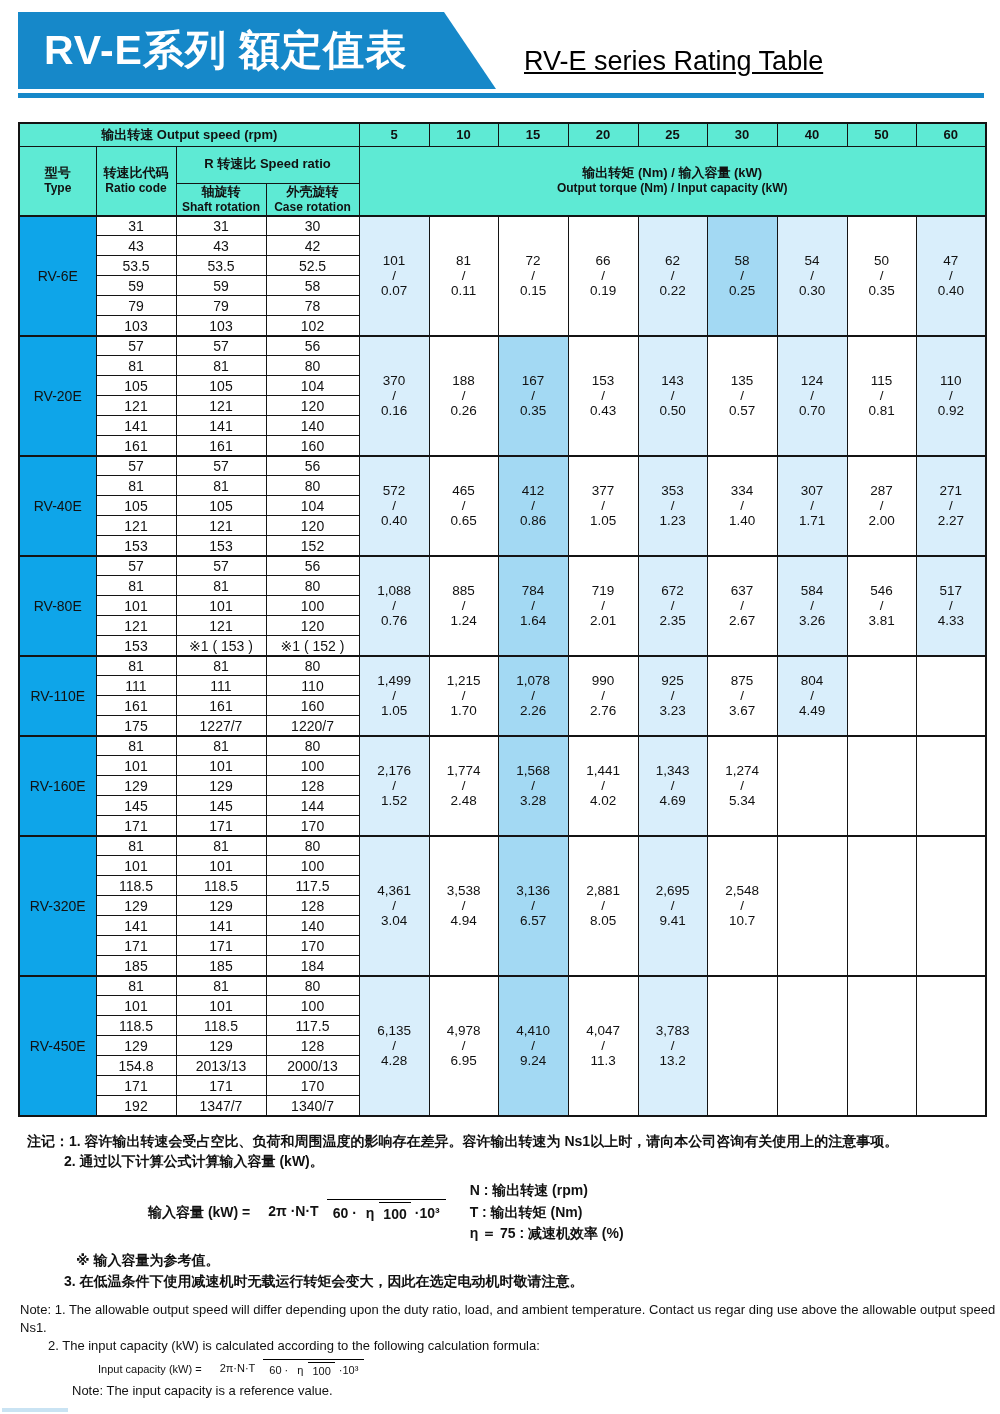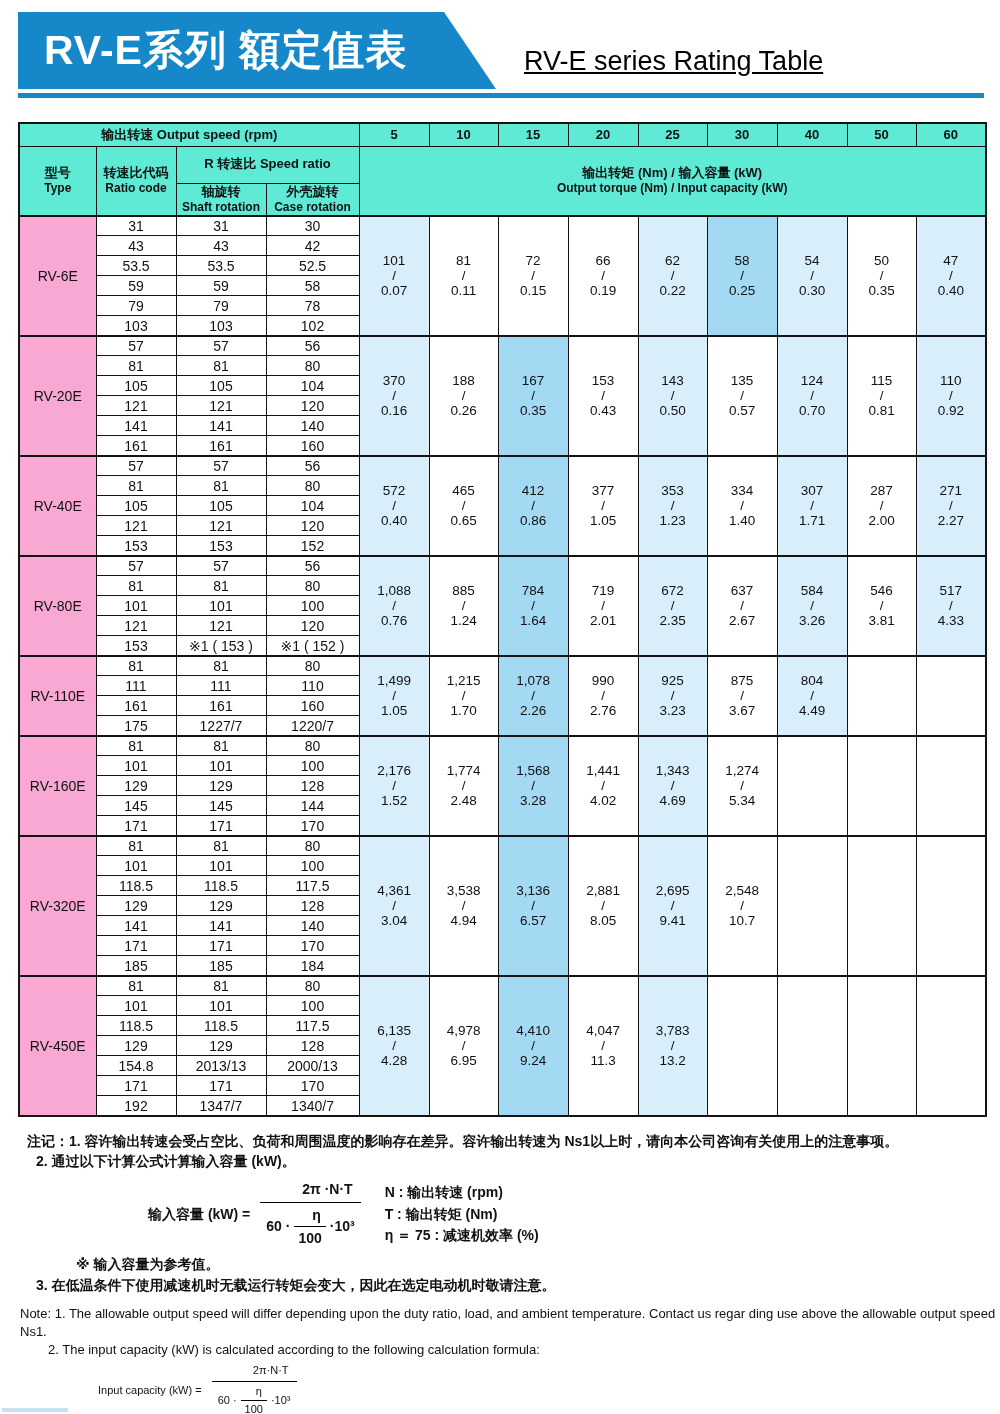--- a/index.html
+++ b/index.html
@@ -36,43 +36,43 @@
   table.rating th, table.rating td {
     border:1px solid #141414; text-align:center; vertical-align:middle;
     padding:0; overflow:hidden;
   }
   table.rating { border:2px solid #141414; }
   th.h { background:#5eead4; font-weight:bold; font-size:13px; line-height:1.25; }
   tr.hr1 th { height:23px; }
   tr.hr2 th { height:37px; }
   tr.hr3 th { height:32px; }
   th .sub { font-weight:bold; font-size:12px; }
-  td.c-type { background:#f9a8d4; font-size:14px; }
+  td.c-type { background:#0ea5e9; font-size:14px; }
   td.c-num  { background:#fff; height:20px; font-size:14px; }
   td.c-val  { background:#fff; font-size:13.5px; line-height:15px; }
   td.c-val span { display:block; }
   td.c-val.tint  { background:#d9eefb; }
   td.c-val.rated { background:#a3d9f3; }
   tr.group-start td { border-top:2px solid #141414; }
   thead tr.hr3 th, thead tr.hr2 th[rowspan] { border-bottom:2px solid #141414; }
 
   
   .notes { margin:14px 0 0 8px; }
   .notes .cn { font-weight:bold; font-size:14px; line-height:1.45; }
   .notes .cn .nl1 { margin-left:19px; }
-  .notes .cn .nl2 { margin-left:28px; }
+  .notes .cn .nl2 { margin-left:56px; }
   .notes .cn .nref { margin-left:68px; margin-top:4px; }
   .notes .en { font-size:13px; line-height:1.4; margin-top:10px; font-weight:normal; }
   .notes .en .nl1 { margin-left:12px; }
   .notes .en .nref { margin-left:64px; }
   .notes .en .nl2b { margin-left:40px; }
 
   .formula { display:flex; align-items:center; gap:10px; margin:8px 0 6px 140px; font-size:14px; }
   .formula.small { margin:4px 0 2px 90px; font-size:11px; }
-  .frac { display:inline-flex; flex-direction:column; align-items:flex-end; }
+  .frac { display:inline-flex; flex-direction:row; align-items:center; }
   .fr-num { padding:0 8px 2px 8px; }
   .fr-den { border-top:1.5px solid #000; padding:2px 6px 0 6px; display:flex; align-items:center; gap:4px; }
   .frac.inner .fr-num { padding:0 5px 1px 5px; }
   .frac.inner .fr-den { border-top:1.2px solid #000; padding:1px 4px 0 4px; }
   .f-legend { margin-left:14px; }
   .f-legend div { margin:1px 0; }
 
   .edge-artifact { position:absolute; left:2px; top:1408px; width:66px; height:4px; background:#bcdcf0; opacity:.8; }
 </style>
 </head>

